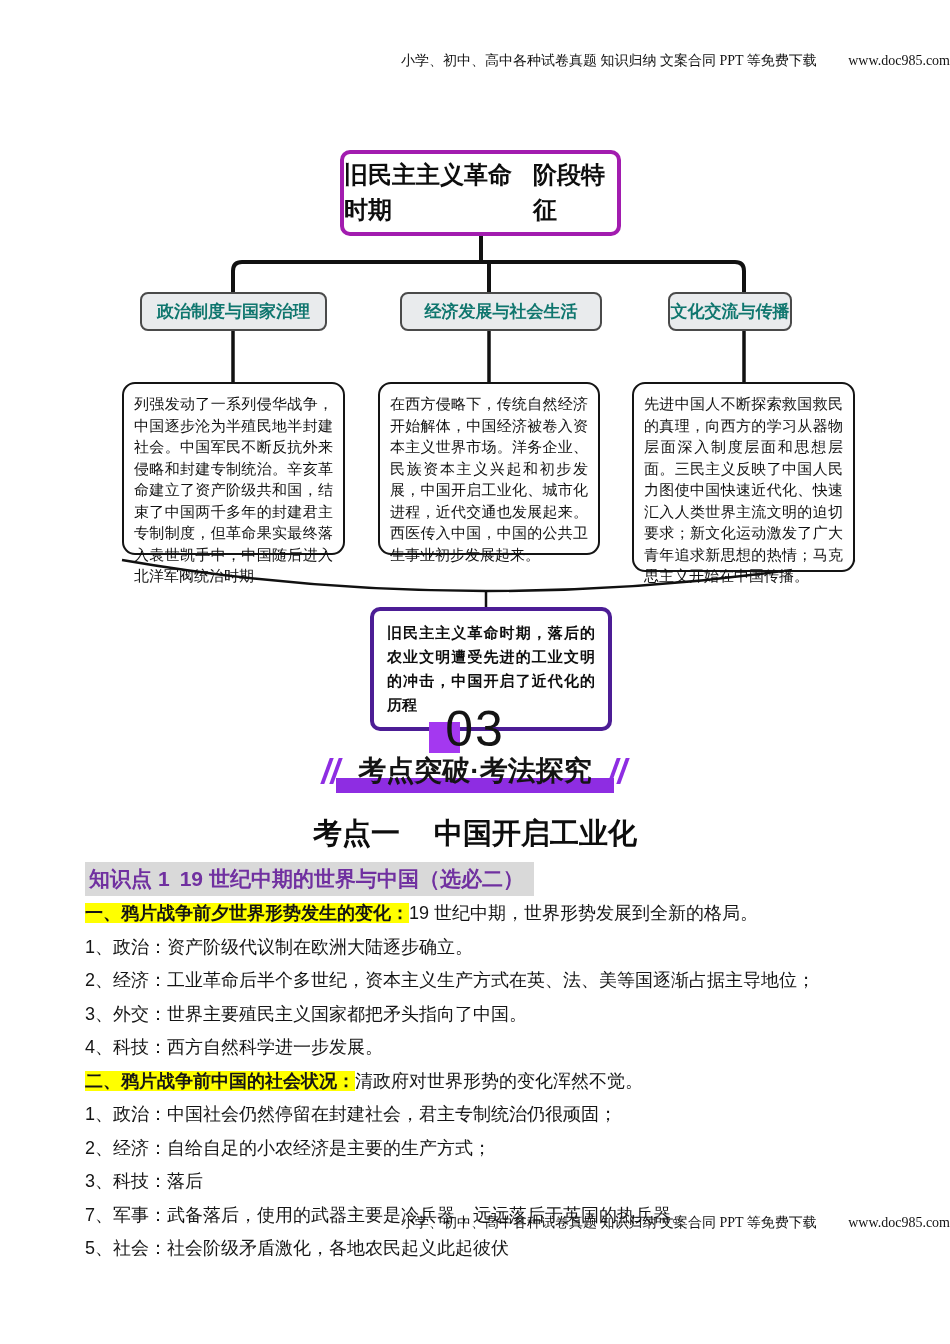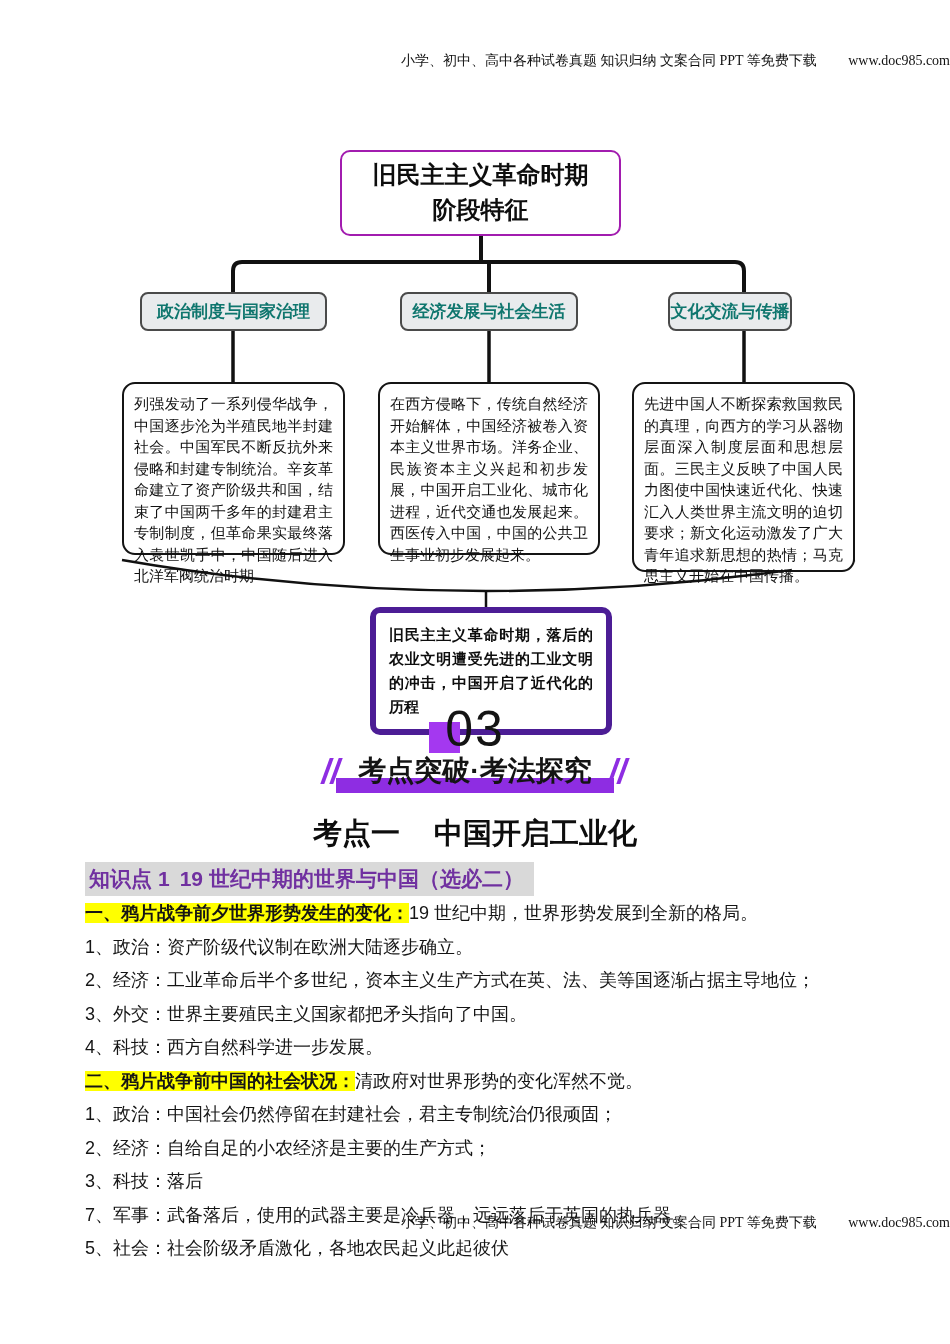--- a/index.html
+++ b/index.html
@@ -10,36 +10,36 @@
   .doc-note { position:absolute; left:0; width:950px; text-align:right;
               font-family:"Liberation Serif", serif; font-size:14px; color:#111; }
   .doc-note .url { margin-left:28px; }
   #hdr { top:52px; }
   #ftr { top:1214px; }
 
   
   #diagram-svg { position:absolute; left:0; top:130px; }
   .dbox { position:absolute; background:#fff; }
   #title-box { left:340px; top:150px; width:281px; height:86px;
-               border:2px solid #a21caf; border-radius:10px;
-               display:flex; flex-direction:column; justify-content:center; align-items:center;
+               border:4px solid #a21caf; border-radius:10px;
+               display:flex; flex-direction:row; justify-content:flex-start; align-items:center;
                font-size:24px; font-weight:bold; line-height:1.45; color:#0d0d0d; }
   .cat-box { top:292px; height:39px; background:#e9ebed; border:2px solid #4a4a4a;
              border-radius:8px; display:flex; align-items:center; justify-content:center;
              font-size:17px; font-weight:bold; color:#0f766e; }
   #cat-1 { left:140px; width:187px; }
-  #cat-2 { left:400px; width:178px; }
+  #cat-2 { left:400px; width:202px; }
   #cat-3 { left:668px; width:124px; }
   .detail-box { top:382px; border:2px solid #141414; border-radius:13px;
                 padding:9px 10px 20px 10px; font-size:15px; line-height:21.5px;
                 text-align:justify; color:#111; }
   #det-1 { left:122px; width:223px; height:173px; }
   #det-2 { left:378px; width:222px; height:173px; }
   #det-3 { left:632px; width:223px; height:190px; }
-  #summary-box { left:370px; top:607px; width:242px; border:6px solid #4c1d95;
+  #summary-box { left:370px; top:607px; width:242px; border:4px solid #4c1d95;
                  border-radius:10px; padding:10px 13px; font-size:15px; font-weight:bold;
                  line-height:24px; text-align:justify; color:#0d0d0d; }
 
   
   #section-03 { position:absolute; left:0; top:702px; width:950px; text-align:center; }
   .num-wrap { position:relative; display:inline-block; font-size:50px; font-weight:400;
               letter-spacing:2px; color:#141414; line-height:1.1; }
   .num-square { position:absolute; left:-16px; bottom:4px; width:31px; height:31px;
                 background:#a438f0; z-index:0; }
   .num-text { position:relative; z-index:1; }

